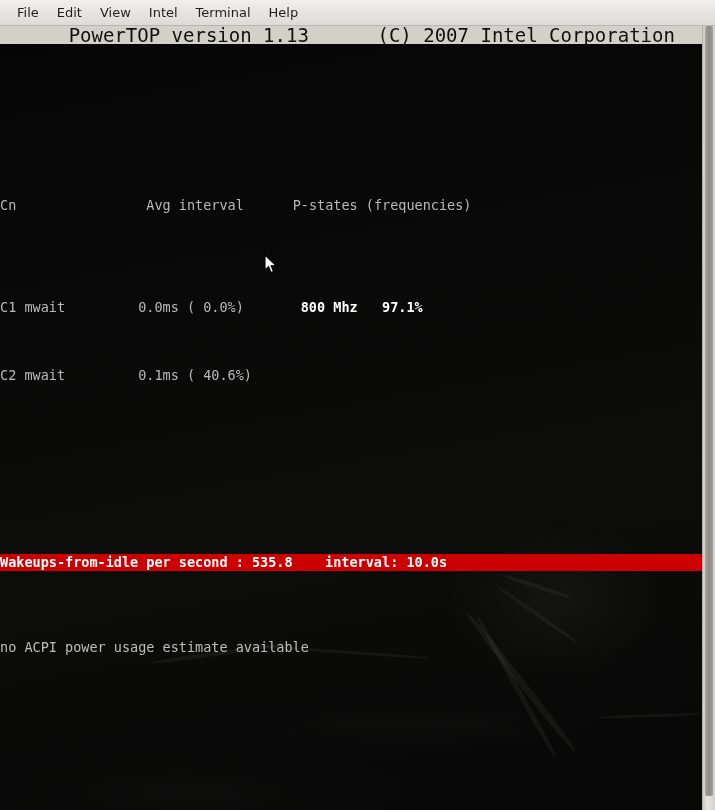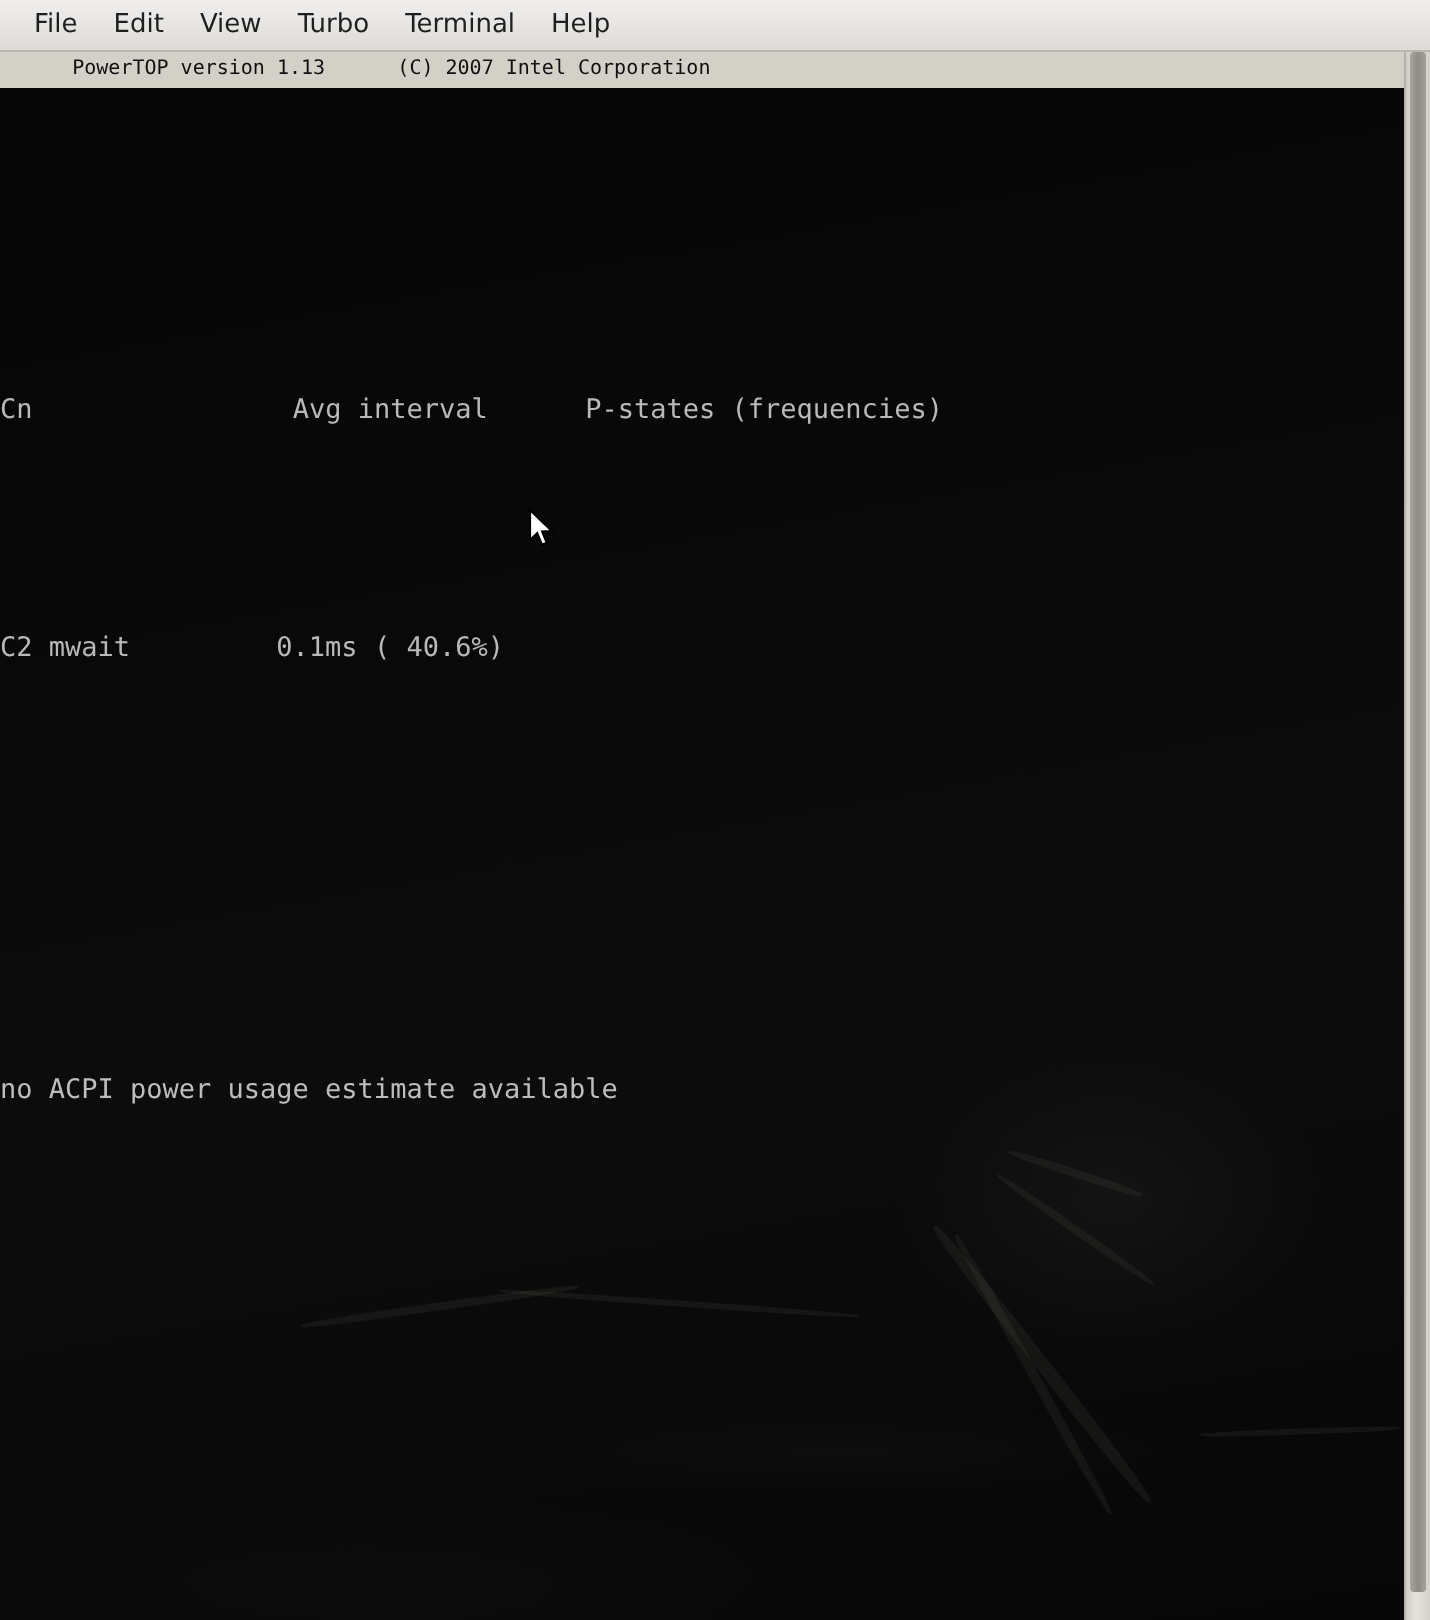--- a/index.html
+++ b/index.html
@@ -75,21 +75,21 @@
   }
 
   
   .tty-head {
     position: absolute;
     left: 0; top: 0;
     width: 702px;
     height: 18px;
     background: #d3d0c8;
     color: #101010;
-    font-size: 10px;
+    font-size: 19px;
     line-height: 18px;
     white-space: pre;
     letter-spacing: 0;
   }
 
   .screen {
     position: absolute;
     left: 0; top: 18px;
     width: 702px;
     font-size: 13.5px;
@@ -140,21 +140,21 @@
 </style>
 </head>
 <body>
 
 <div id="app">
 
   <div class="menubar">
     <div class="menu-item">File</div>
     <div class="menu-item">Edit</div>
     <div class="menu-item">View</div>
-    <div class="menu-item">Turbo</div>
+    <div class="menu-item">Intel</div>
     <div class="menu-item">Terminal</div>
     <div class="menu-item">Help</div>
   </div>
 
   <div class="terminal">
 
     <div class="wallpaper">
       <div class="branch" style="left:470px; top:585px; width:175px; height:7px; transform:rotate(52deg);"></div>
       <div class="branch" style="left:480px; top:590px; width:160px; height:5px; transform:rotate(61deg);"></div>
       <div class="branch" style="left:500px; top:560px; width:95px;  height:4px; transform:rotate(35deg);"></div>
@@ -169,28 +169,30 @@
     <div class="screen">
 
       
       <div class="row"> </div>
 
       
       <div class="row"><span class="n">Cn</span><span class="n">                </span><span class="n">Avg interval</span><span class="n">      </span><span class="n">P-states (frequencies)</span></div>
 
 
 
+      <div class="row"><span class="n">C1 mwait         0.0ms </span><span class="n">( 0.0%)</span><span>    </span><span class="b">   800 Mhz   97.1%</span></div>
 
       <div class="row"><span class="n">C2 mwait         0.1ms </span><span class="n">( 40.6%)</span></div>
 
 
       
       <div class="row"> </div>
 
       
+      <div class="redbar">Wakeups-from-idle per second : 535.8    interval: 10.0s</div>
 
       
       <div class="row">no ACPI power usage estimate available</div>
 
       
       
 
       
       
 

